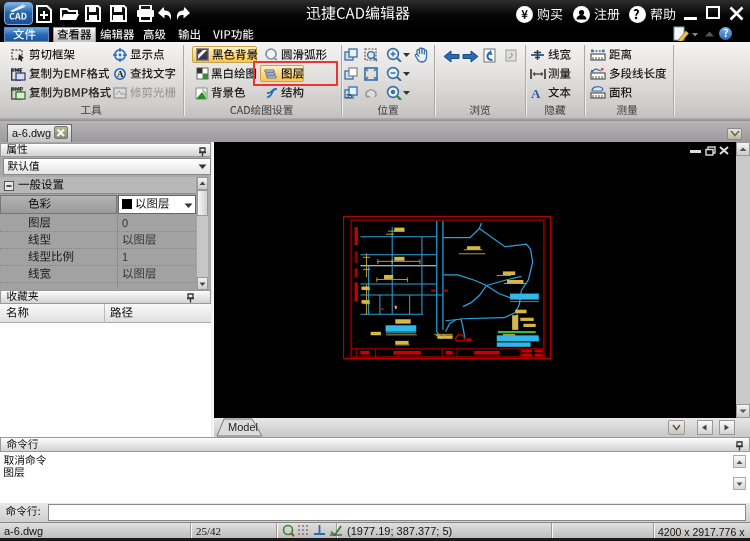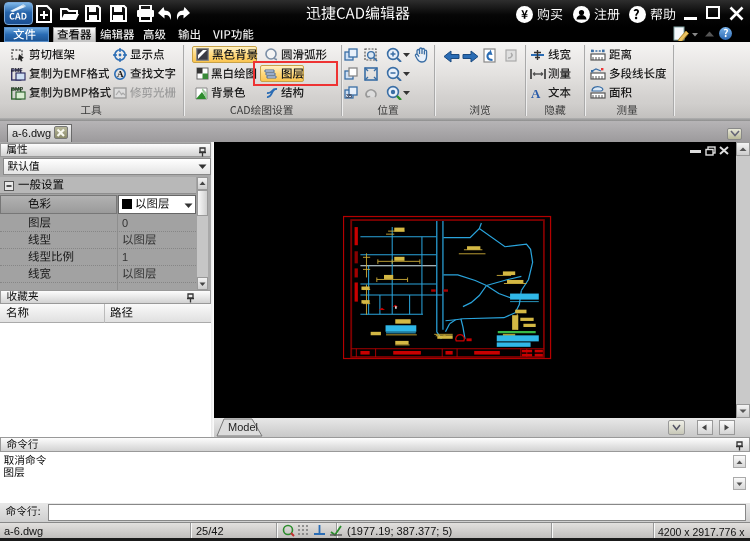--- a/index.html
+++ b/index.html
@@ -617,21 +617,21 @@
     </svg>
 <div class="abs" style="left:48px;top:504px;width:698px;height:17px;background:#fff;border:1px solid #888;box-sizing:border-box"></div>
 <div class="abs" style="left:0;top:522px;width:750px;height:17px;background:linear-gradient(#e2e0de,#bebcba);border-top:1px solid #888;box-sizing:border-box"></div>
 <div class="abs" style="left:0;top:524px;width:750px;height:15px;font-size:11px;color:#111"></div>
 <div class="abs" style="left:4px;top:525px;font-size:11px;color:#111;font-family:'Liberation Sans'">a-6.dwg</div>
 <div class="abs" style="left:190px;top:523px;width:1px;height:15px;background:#999;border-right:1px solid #f8f8f8"></div>
 <div class="abs" style="left:276px;top:523px;width:1px;height:15px;background:#999;border-right:1px solid #f8f8f8"></div>
 <div class="abs" style="left:336px;top:523px;width:1px;height:15px;background:#999;border-right:1px solid #f8f8f8"></div>
 <div class="abs" style="left:551px;top:523px;width:1px;height:15px;background:#999;border-right:1px solid #f8f8f8"></div>
 <div class="abs" style="left:653px;top:523px;width:1px;height:15px;background:#999;border-right:1px solid #f8f8f8"></div>
-<div class="abs" style="left:196px;top:525px;font-size:11px;color:#111;font-family:Liberation Sans, sans-serif">25/42</div>
+<div class="abs" style="left:196px;top:525px;font-size:11px;color:#111;font-family:Liberation Serif, serif">25/42</div>
 <svg class="abs" style="left:282px;top:524px" width="13" height="13" viewBox="0 0 13 13">
       <circle cx="6" cy="6" r="4.5" fill="none" stroke="#2c8c2c" stroke-width="1.6"></circle>
       <path d="M9 9 l3 3" stroke="#c03030" stroke-width="2"></path>
     </svg>
 <svg class="abs" style="left:297px;top:524px" width="13" height="13" viewBox="0 0 13 13">
       <g fill="#777">
         <circle cx="2" cy="2" r="1"></circle>
         <circle cx="6" cy="2" r="1"></circle>
         <circle cx="10" cy="2" r="1"></circle>
         <circle cx="2" cy="6" r="1"></circle>

